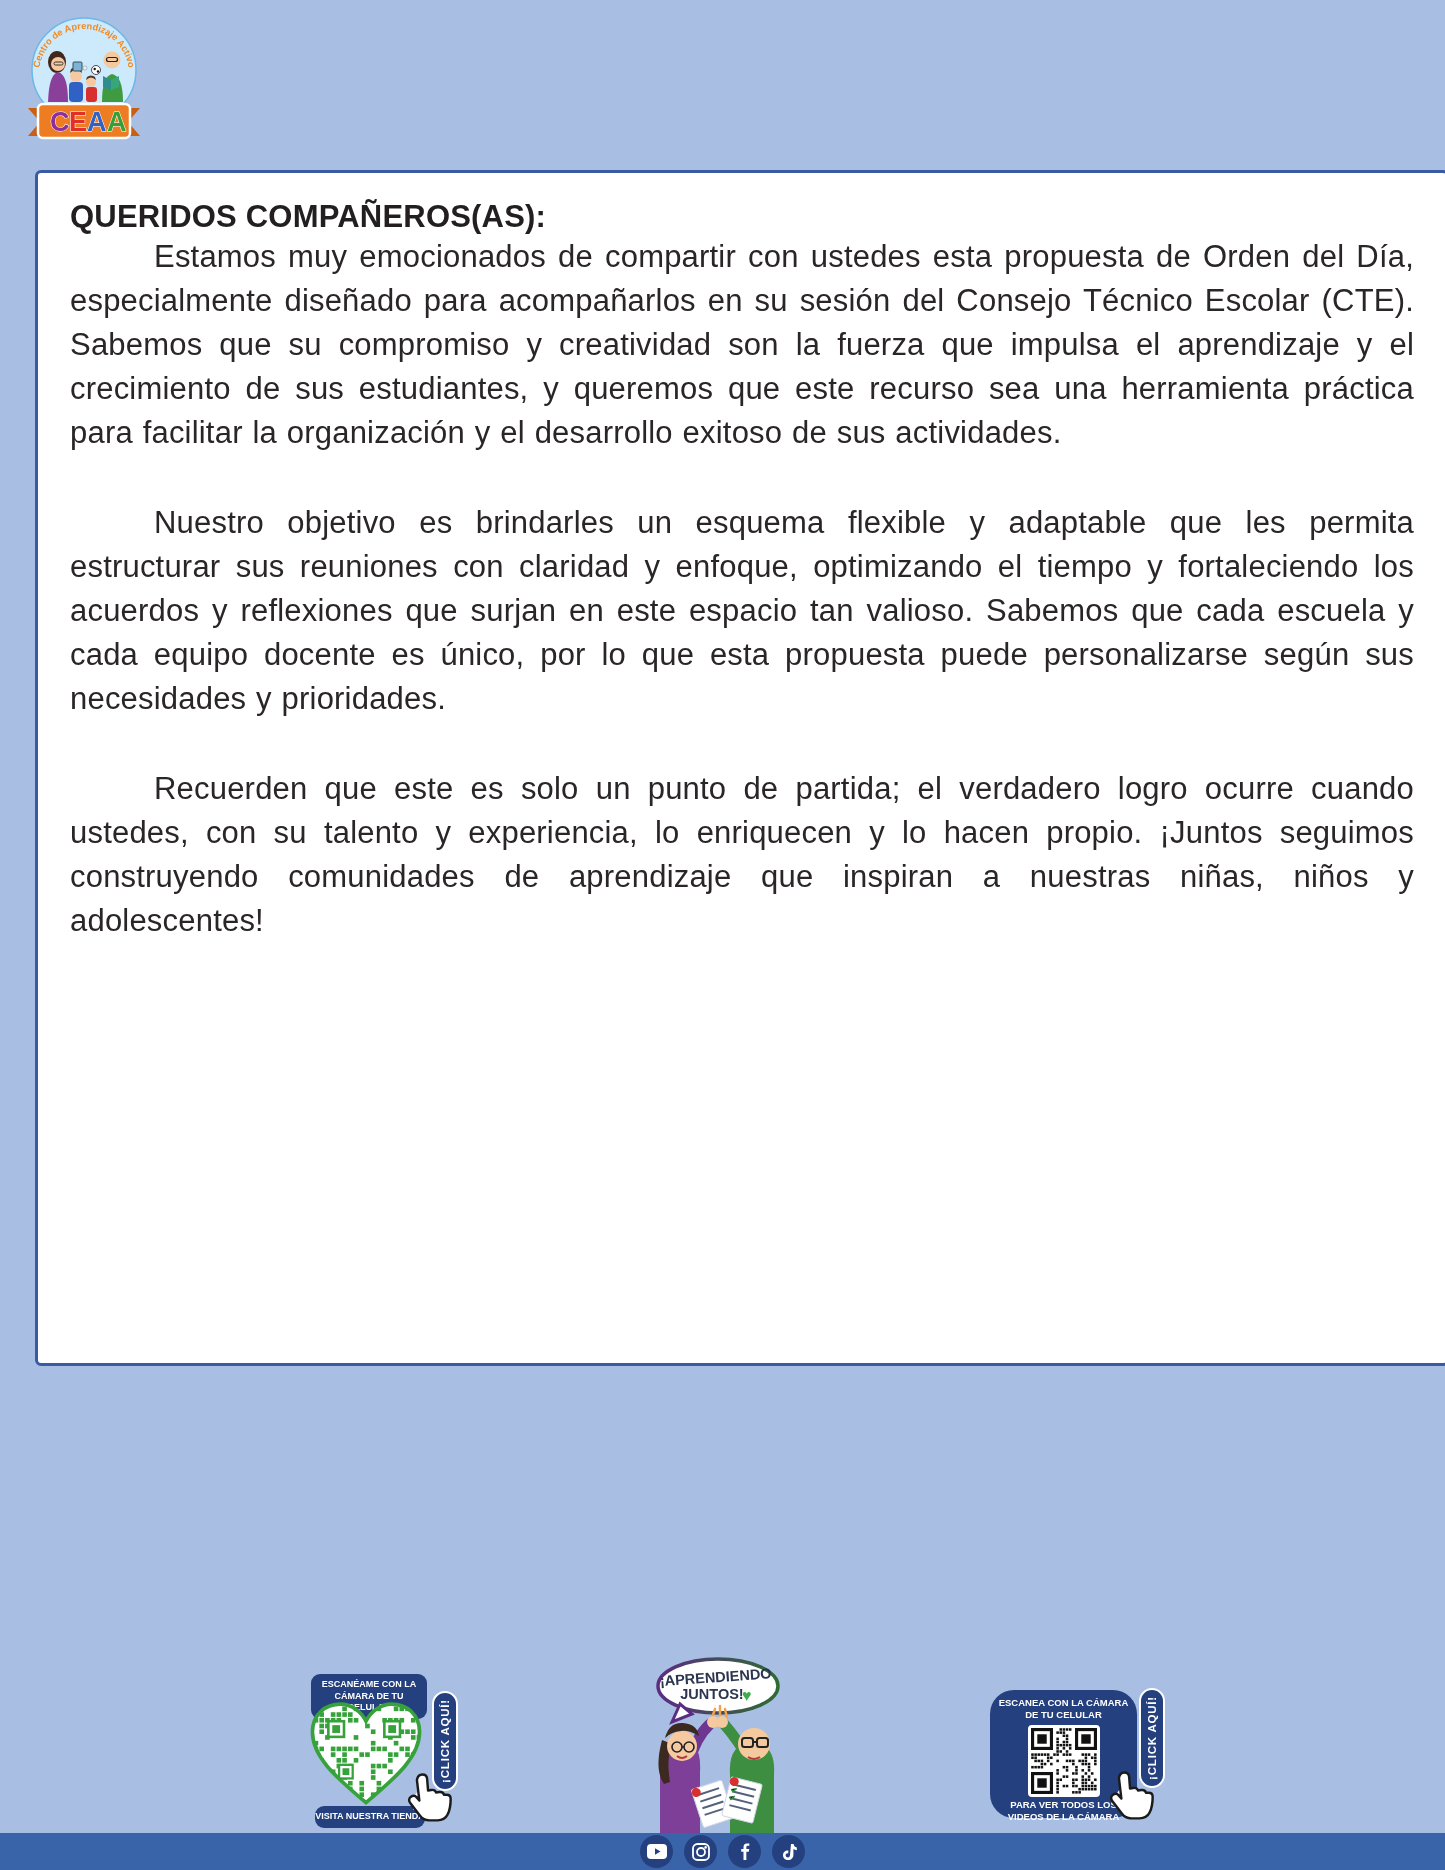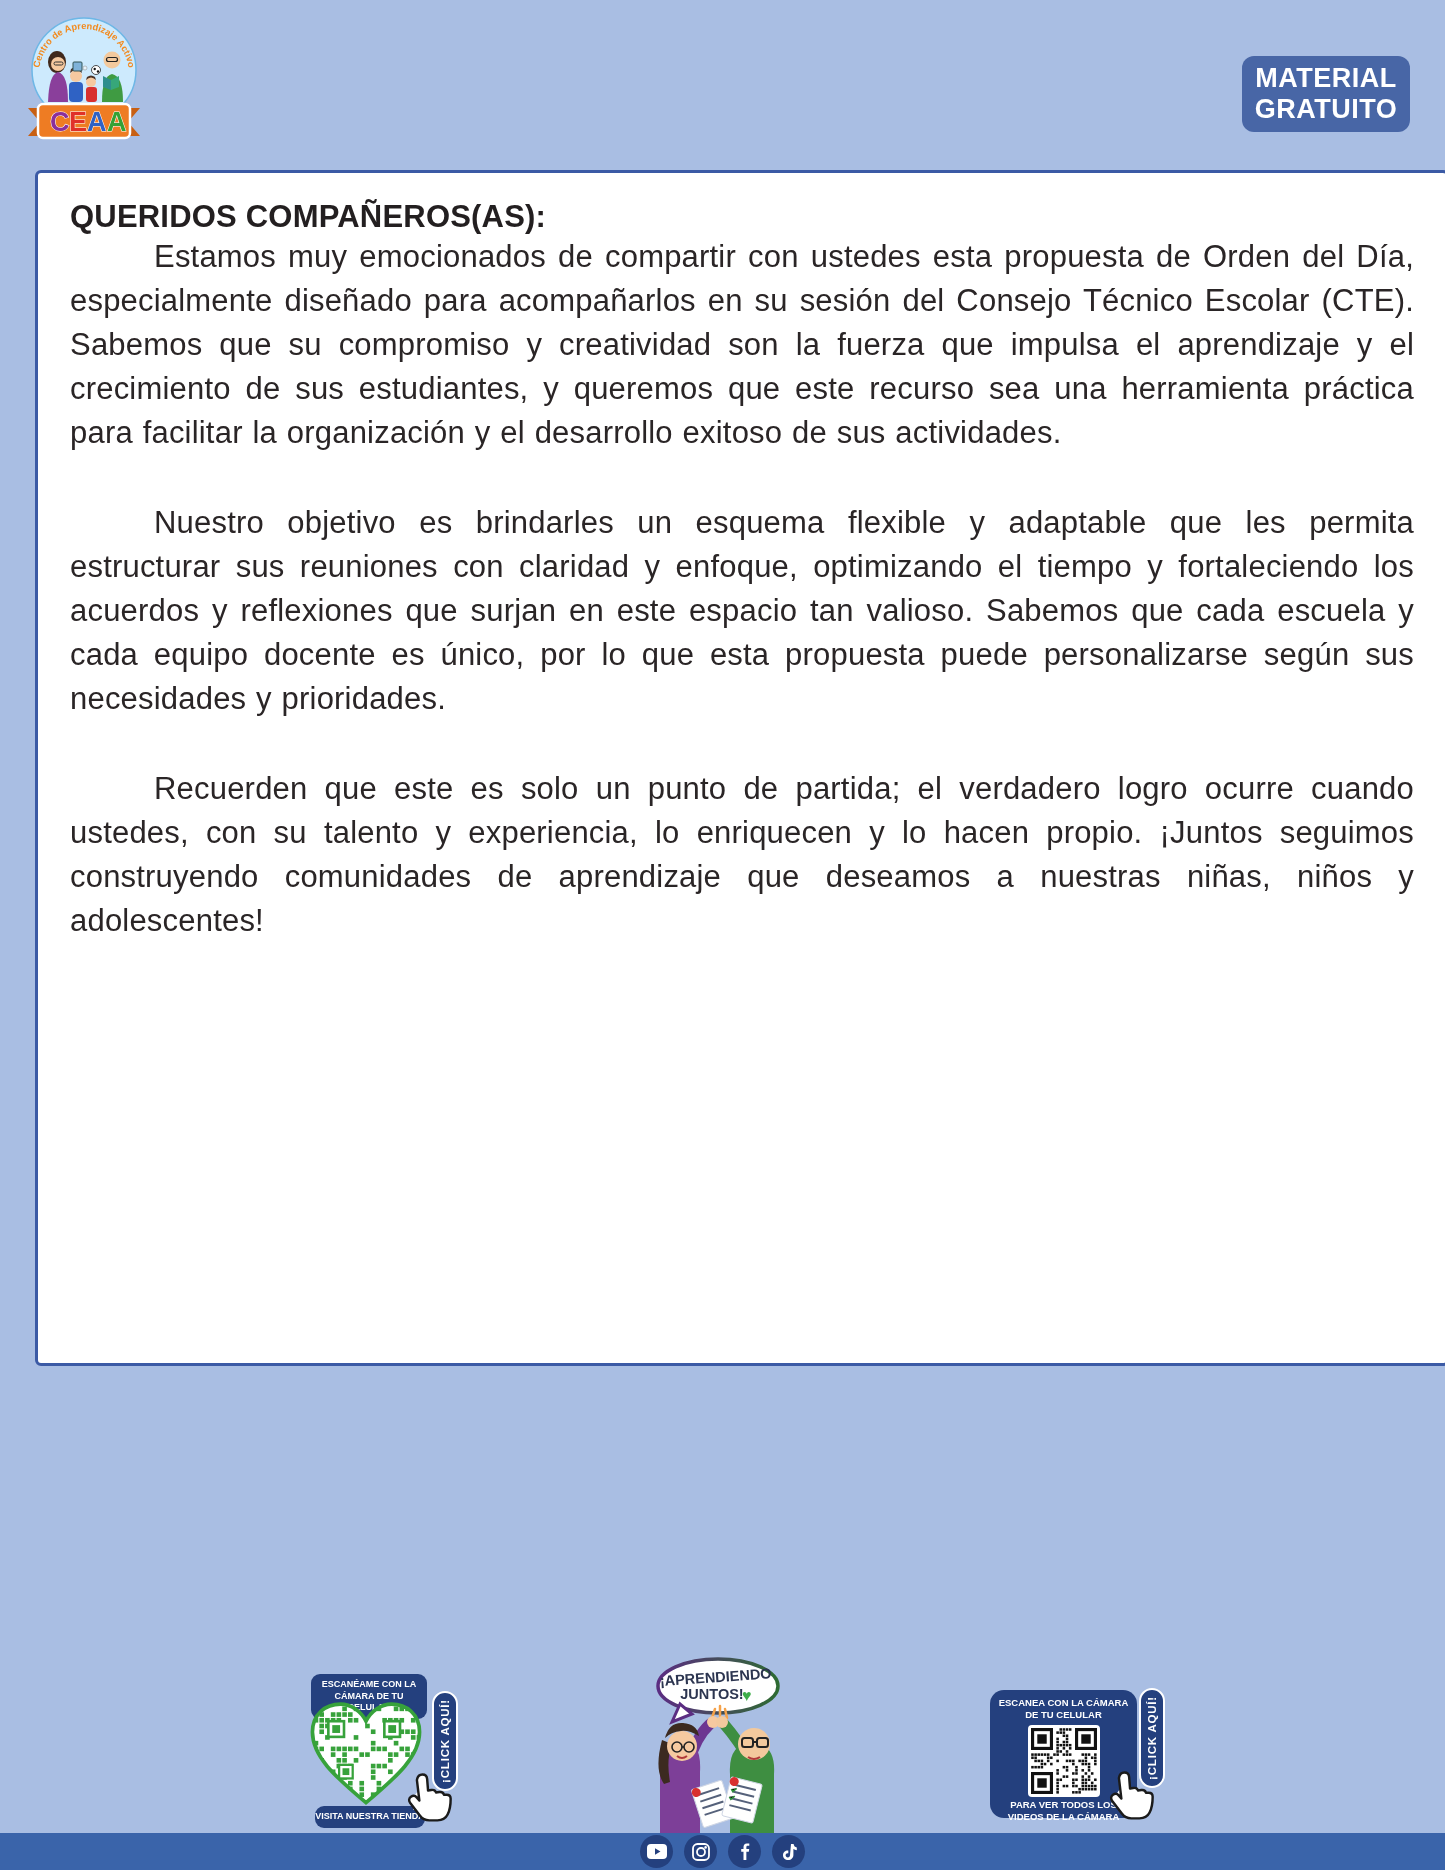--- a/index.html
+++ b/index.html
@@ -38,21 +38,21 @@
     border:2.5px solid #fff;border-radius:14px;display:flex;align-items:center;justify-content:center;}
   .vpill span{writing-mode:vertical-rl;transform:rotate(180deg);color:#fff;font-weight:bold;
     font-size:11.5px;letter-spacing:.8px;white-space:nowrap;}
   .vpill-left{left:432px;top:1691px;}
   .vpill-right{left:1139px;top:1688px;}
   .hand{position:absolute;width:62px;height:58px;}
   .hand-left{left:396px;top:1770px;}
   .hand-right{left:1098px;top:1768px;}
 
   .video-box{position:absolute;left:990px;top:1690px;width:147px;height:128px;background:var(--navy);
-    border-radius:14px;color:#fff;text-align:center;padding-top:7px;}
+    border-radius:24px;color:#fff;text-align:center;padding-top:7px;}
   .video-box .lbl{font-size:9.5px;font-weight:bold;line-height:1.3;}
   .video-box .lbl2{font-size:9.5px;font-weight:bold;line-height:1.3;margin-top:2px;}
   .sq-qr{width:72px;height:72px;background:#fff;border-radius:4px;margin:3px auto 1px auto;padding:3px;}
 
   .cartoon{position:absolute;left:634px;top:1652px;width:172px;height:181px;}
 
   
   .bar{position:absolute;left:0;bottom:0;width:100%;height:37px;background:var(--bar);
     display:flex;align-items:center;justify-content:center;gap:11px;}
   .bar-text{color:#fff;font-weight:bold;font-size:25px;letter-spacing:.2px;}
@@ -105,31 +105,27 @@
       <path d="M4 98 l12 14 l-12 14 h18 v-28 Z" fill="#c85f12"></path>
       <path d="M116 98 l-12 14 l12 14 h-18 v-28 Z" fill="#c85f12"></path>
       <rect x="14" y="94" width="92" height="34" rx="5" fill="#ee7c23" stroke="#fff" stroke-width="2.5"></rect>
       <text x="26" y="121" font-size="27" font-weight="bold" fill="#8a2f9b" stroke="#fff" stroke-width="1" paint-order="stroke">C</text>
       <text x="45" y="121" font-size="27" font-weight="bold" fill="#e03129" stroke="#fff" stroke-width="1" paint-order="stroke">E</text>
       <text x="63" y="121" font-size="27" font-weight="bold" fill="#2f62c4" stroke="#fff" stroke-width="1" paint-order="stroke">A</text>
       <text x="83" y="121" font-size="27" font-weight="bold" fill="#35a135" stroke="#fff" stroke-width="1" paint-order="stroke">A</text>
     </g>
   </svg>
 
-  <div class="badge">
-    <div>MATERIAL</div>
-    <div>GRATUITO</div>
-  </div>
 
   <div class="card">
     <div class="heading">QUERIDOS COMPAÑEROS(AS):</div>
     <div class="body-text">
       <p>Estamos muy emocionados de compartir con ustedes esta propuesta de Orden del Día, especialmente diseñado para acompañarlos en su sesión del Consejo Técnico Escolar (CTE). Sabemos que su compromiso y creatividad son la fuerza que impulsa el aprendizaje y el crecimiento de sus estudiantes, y queremos que este recurso sea una herramienta práctica para facilitar la organización y el desarrollo exitoso de sus actividades.</p>
       <p>Nuestro objetivo es brindarles un esquema flexible y adaptable que les permita estructurar sus reuniones con claridad y enfoque, optimizando el tiempo y fortaleciendo los acuerdos y reflexiones que surjan en este espacio tan valioso. Sabemos que cada escuela y cada equipo docente es único, por lo que esta propuesta puede personalizarse según sus necesidades y prioridades.</p>
-      <p>Recuerden que este es solo un punto de partida; el verdadero logro ocurre cuando ustedes, con su talento y experiencia, lo enriquecen y lo hacen propio. ¡Juntos seguimos construyendo comunidades de aprendizaje que deseamos a nuestras niñas, niños y adolescentes!</p>
+      <p>Recuerden que este es solo un punto de partida; el verdadero logro ocurre cuando ustedes, con su talento y experiencia, lo enriquecen y lo hacen propio. ¡Juntos seguimos construyendo comunidades de aprendizaje que inspiran a nuestras niñas, niños y adolescentes!</p>
     </div>
   </div>
 
   <div class="pill pill-esc">
     <div>ESCANÉAME CON LA</div>
     <div>CÁMARA DE TU CELULAR</div>
   </div>
   <div class="heart-qr" id="heartQr"><svg viewBox="0 0 100 92" width="100%" height="100%">
         <path d="M50 86 C24 64 6 48 6 28 C6 13 17 5 29 5 C38 5 46 11 50 19 C54 11 62 5 71 5 C83 5 94 13 94 28 C94 48 76 64 50 86 Z" fill="#fff" stroke="#37a23b" stroke-width="3"></path>
         <defs>

